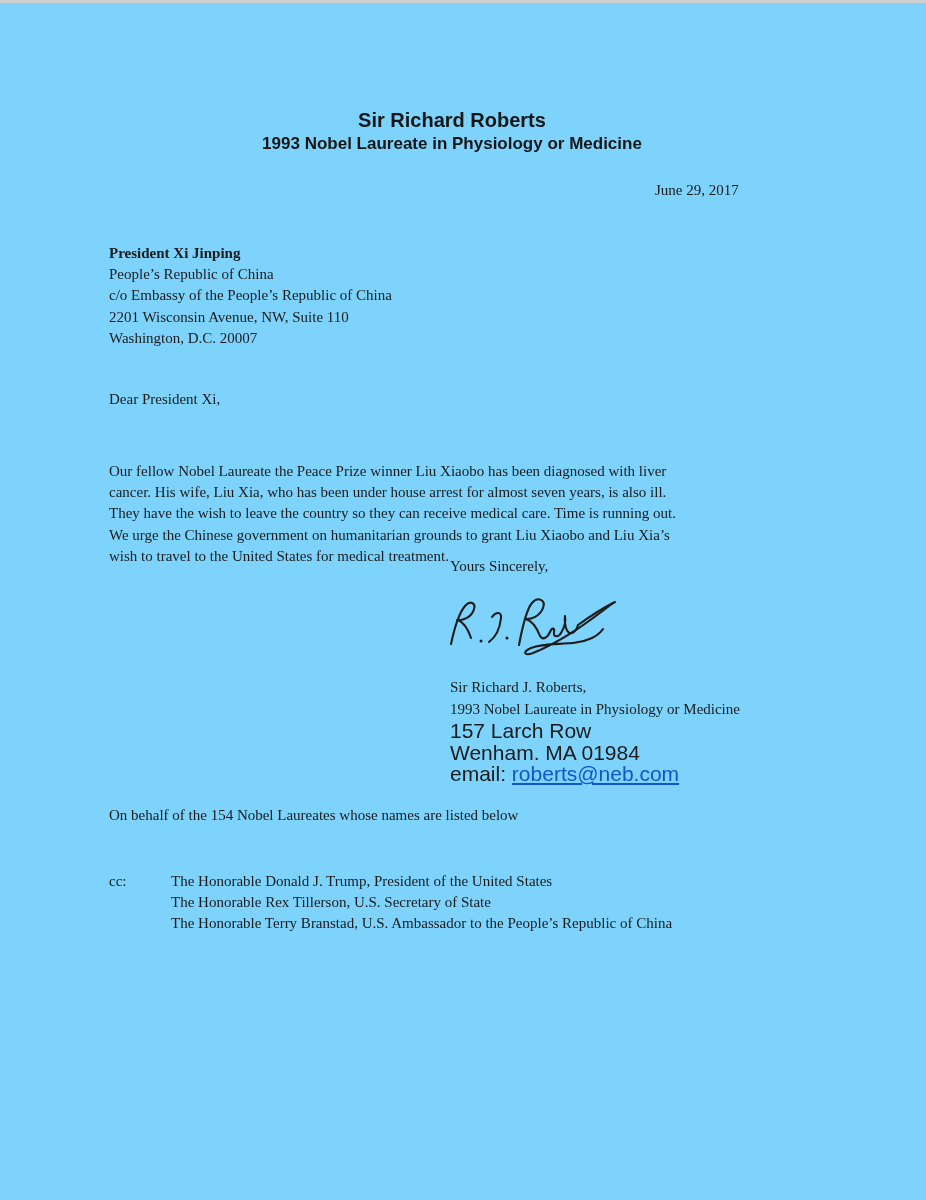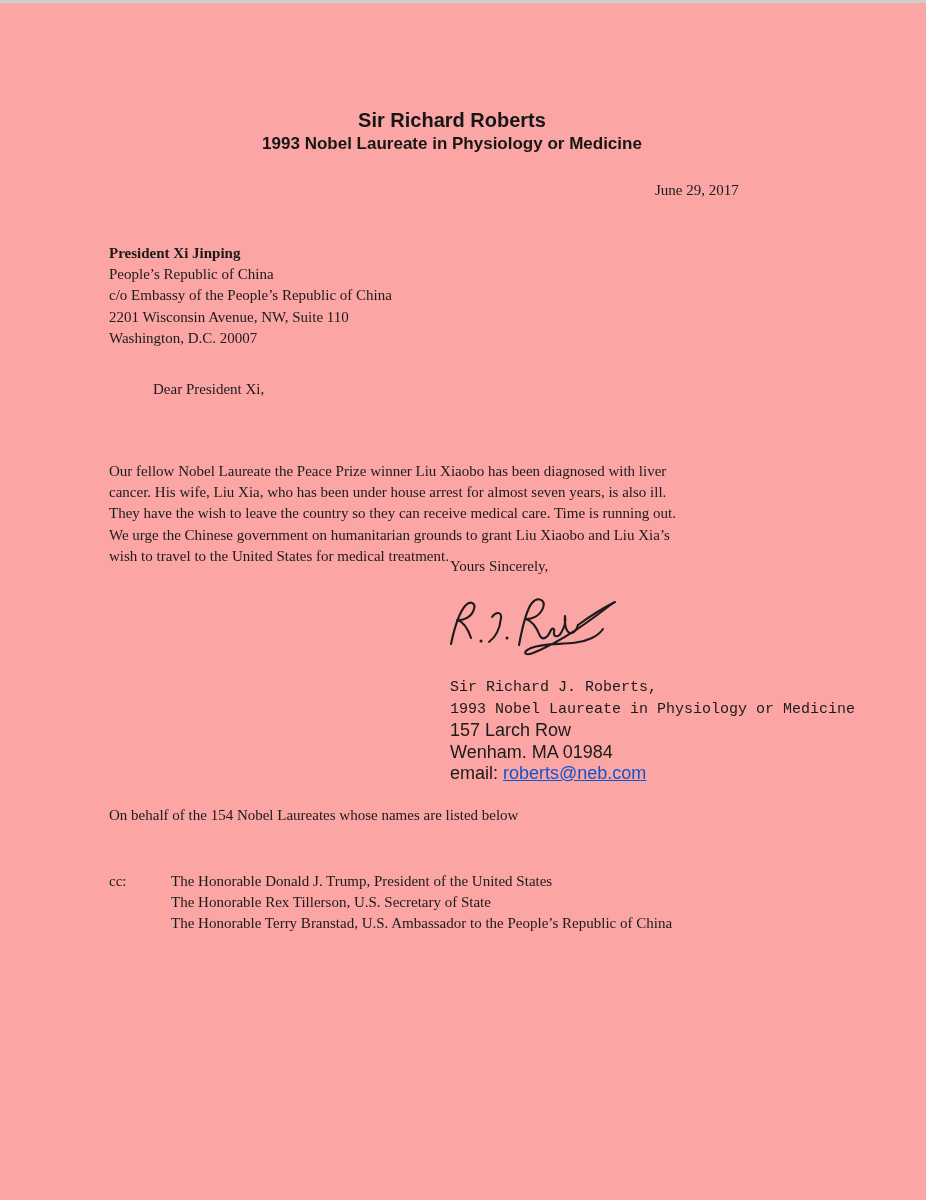--- a/index.html
+++ b/index.html
@@ -1,21 +1,21 @@
 <!DOCTYPE html>
 <html><head>
 <meta charset="utf-8">
 <style>
   * { margin: 0; padding: 0; box-sizing: border-box; }
   html, body { background: #ffffff; }
   .page {
     position: relative;
     width: 926px;
     height: 1200px;
-    background: #fca5a5;
+    background: #7dd3fc;
     overflow: hidden;
     color: #1b1b1b;
   }
   .top-bar {
     position: absolute;
     left: 0; top: 0;
     width: 926px; height: 3px;
     background: #cfcfcf;
   }
   .serif { font-family: "Liberation Serif", serif; font-size: 15px; line-height: 21.2px; }
@@ -36,40 +36,40 @@
     position: absolute;
     left: 655px; top: 180px;
   }
 
   .recipient {
     position: absolute;
     left: 109px; top: 243px;
   }
   .recipient .r-name { font-weight: bold; }
 
-  .salutation { position: absolute; left: 109px; top: 379px; margin-left: 44px; }
+  .salutation { position: absolute; left: 109px; top: 389px; }
 
   .body-par {
     position: absolute;
     left: 109px; top: 431px;
     width: 716px;
     margin-top: 30px;
   }
 
   .closing { position: absolute; left: 450px; top: 556px; }
 
   .signature {
     position: absolute;
     left: 443px; top: 592px;
     width: 180px; height: 64px;
   }
 
   .sender { position: absolute; left: 450px; top: 677px; }
-  .sender div { line-height: 21.5px; font-family: Liberation Mono, monospace; }
-  .sender .sans-line { font-family: "Liberation Sans", sans-serif; font-size: 18px; }
+  .sender div { line-height: 21.5px; }
+  .sender .sans-line { font-family: "Liberation Sans", sans-serif; font-size: 21px; }
   .email-link {
     color: #1155cc;
     text-decoration: underline;
     cursor: pointer;
   }
 
   .on-behalf { position: absolute; left: 109px; top: 805px; }
 
   .cc-label { position: absolute; left: 109px; top: 871px; }
   .cc-list  { position: absolute; left: 171px; top: 871px; }

